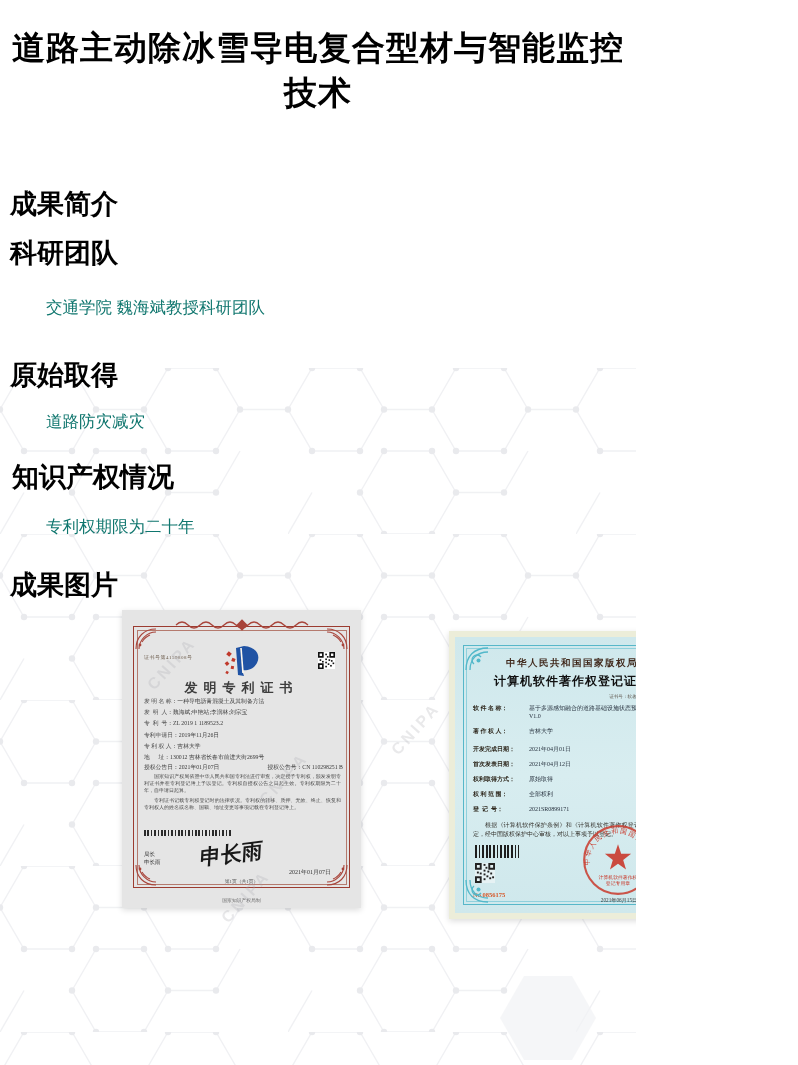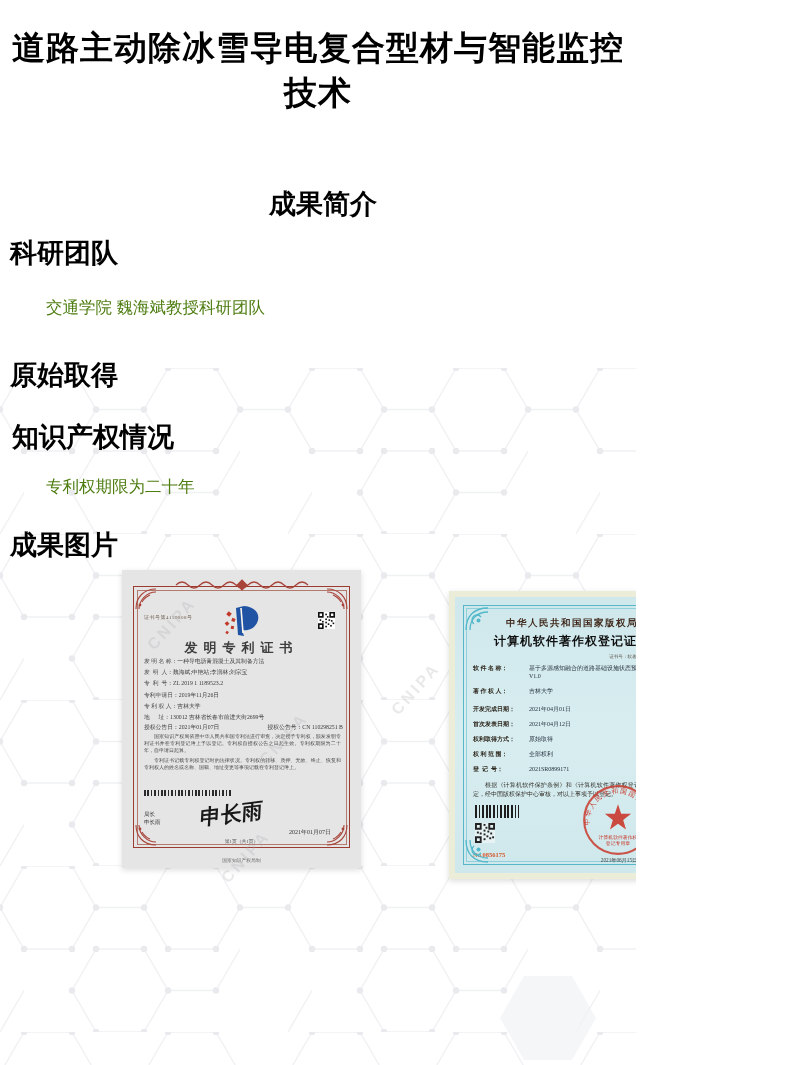--- a/index.html
+++ b/index.html
@@ -4,25 +4,25 @@
 <style>
   html,body{margin:0;padding:0;background:#fff;}
   .page{position:relative;width:636px;height:1065px;background:#fff;overflow:hidden;
         font-family:"Liberation Sans",sans-serif;color:#1c1c1c;}
   
   .hex-bg{position:absolute;left:0;top:368px;z-index:0;}
   .content{position:relative;z-index:1;}
   
   .title{font-size:33px;font-weight:900;text-align:center;margin:26px 6px 0;color:#000;letter-spacing:1px;}
   .h2{font-size:27px;font-weight:800;color:#000;margin:0 0 0 10px;line-height:32px;}
-  .h2.intro{margin-top:72px;text-align:center;}
+  .h2.intro{margin-top:72px;}
   .para{font-size:17.5px;line-height:37px;color:#242424;text-align:justify;
         text-indent:2em;margin:12px 12px 0 10px;letter-spacing:.2px;}
   .h2.team{margin-top:17px;}
-  .sub{font-size:16.5px;color:#4d7c0f;margin:28px 0 0 46px;line-height:20px;}
+  .sub{font-size:16.5px;color:#0f766e;margin:28px 0 0 46px;line-height:20px;}
   .h2.field{margin-top:42px;}
   .sub.field{margin-top:20px;}
   .h2.ip{margin-top:30px;margin-left:12px;}
   .sub.ip{margin-top:23px;}
   .h2.gallery{margin-top:33px;}
   
   .figures{display:flex;gap:88px;margin:9px 0 0 122px;position:relative;}
   .wm{position:absolute;z-index:5;color:#a9a9b0;opacity:.25;font-size:16px;font-weight:700;
       letter-spacing:3px;transform:rotate(-48deg);pointer-events:none;font-family:"Liberation Sans",sans-serif;}
   
@@ -155,20 +155,21 @@
   <div class="content">
 
     <h1 class="title">道路主动除冰雪导电复合型材与智能监控技术</h1>
 
     <h2 class="h2 intro">成果简介</h2>
 
     <h2 class="h2 team">科研团队</h2>
     <p class="sub">交通学院 魏海斌教授科研团队</p>
 
     <h2 class="h2 field">原始取得</h2>
+    <p class="sub field">道路防灾减灾</p>
 
     <h2 class="h2 ip">知识产权情况</h2>
     <p class="sub ip">专利权期限为二十年</p>
 
     <h2 class="h2 gallery">成果图片</h2>
 
     <div class="figures">
 
       <div class="patent">
         <div class="p-frame">

